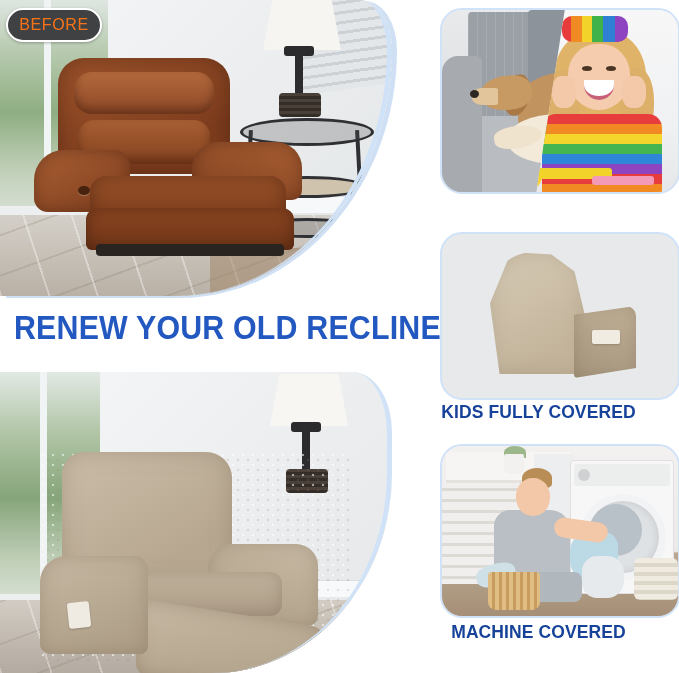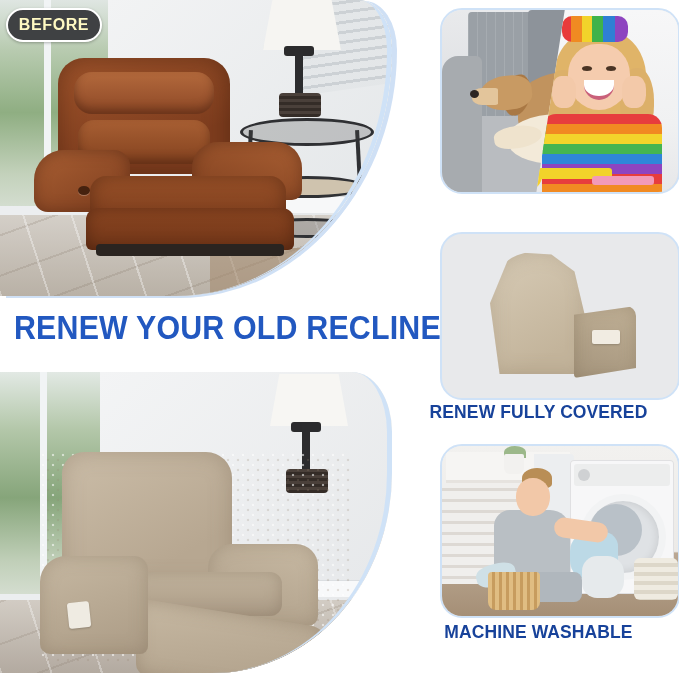--- a/index.html
+++ b/index.html
@@ -151,21 +151,21 @@
      background:linear-gradient(165deg,#c7b9a3,#ac9c86);box-shadow:inset 0 0 18px rgba(120,103,82,.4);
      transform:skewY(9deg);transform-origin:left top;}
   .cc-gap{position:absolute;left:108px;top:176px;width:96px;height:42px;background:#24201c;border-radius:4px;opacity:.85;}
   .cc-tag{position:absolute;left:28px;top:150px;width:22px;height:26px;background:#efebe2;border-radius:3px;
      box-shadow:0 1px 2px rgba(0,0,0,.2);transform:rotate(-6deg);}
 
   
   .badge{
     position:absolute;display:flex;align-items:center;justify-content:center;
     border-radius:999px;border:2px solid #ffffff;
-    font-weight:bold;letter-spacing:.6px;color:#fef9c3;
+    font-weight:normal;letter-spacing:.6px;color:#f97316;
     box-shadow:0 1px 3px rgba(0,0,0,.28);
   }
   .badge-before{left:6px;top:8px;width:92px;height:30px;background:#3f4143;font-size:16px;}
 
   
   .right-col{position:absolute;left:398px;top:0;width:281px;height:673px;}
 
   .panel{position:absolute;border:2px solid #cfe2f7;border-radius:22px;overflow:hidden;background:#eceef0;}
   .cap{
     position:absolute;width:281px;text-align:center;
@@ -380,21 +380,21 @@
         <div class="toy-bar"></div>
         <div class="toy-bar2"></div>
       </div>
     </div>
 
     <div class="panel panel-back">
       <div class="cover-back bg-tex"></div>
       <div class="cover-seatback bg-tex"></div>
       <div class="cover-pocket"></div>
     </div>
-    <div class="cap cap-back">RENEW FULLY COVERED</div>
+    <div class="cap cap-back">KIDS FULLY COVERED</div>
 
     <div class="panel panel-wash">
       <div class="wash-bg">
         <div class="wash-wall"></div>
         <div class="wash-shelf"></div>
         <div class="wash-plant"></div>
         <div class="wash-pot"></div>
         <div class="washer-side"></div>
         <div class="washer">
           <div class="washer-panel"></div>
@@ -407,16 +407,16 @@
         <div class="woman-body"></div>
         <div class="woman-leg"></div>
         <div class="woman-arm"></div>
         <div class="woman-bun"></div>
         <div class="woman-head"></div>
         <div class="basket-cloth"></div>
         <div class="basket"></div>
         <div class="towels"></div>
       </div>
     </div>
-    <div class="cap cap-wash">MACHINE WASHABLE</div>
+    <div class="cap cap-wash">MACHINE COVERED</div>
 
   </div>
 </div>
 
 </body></html>

